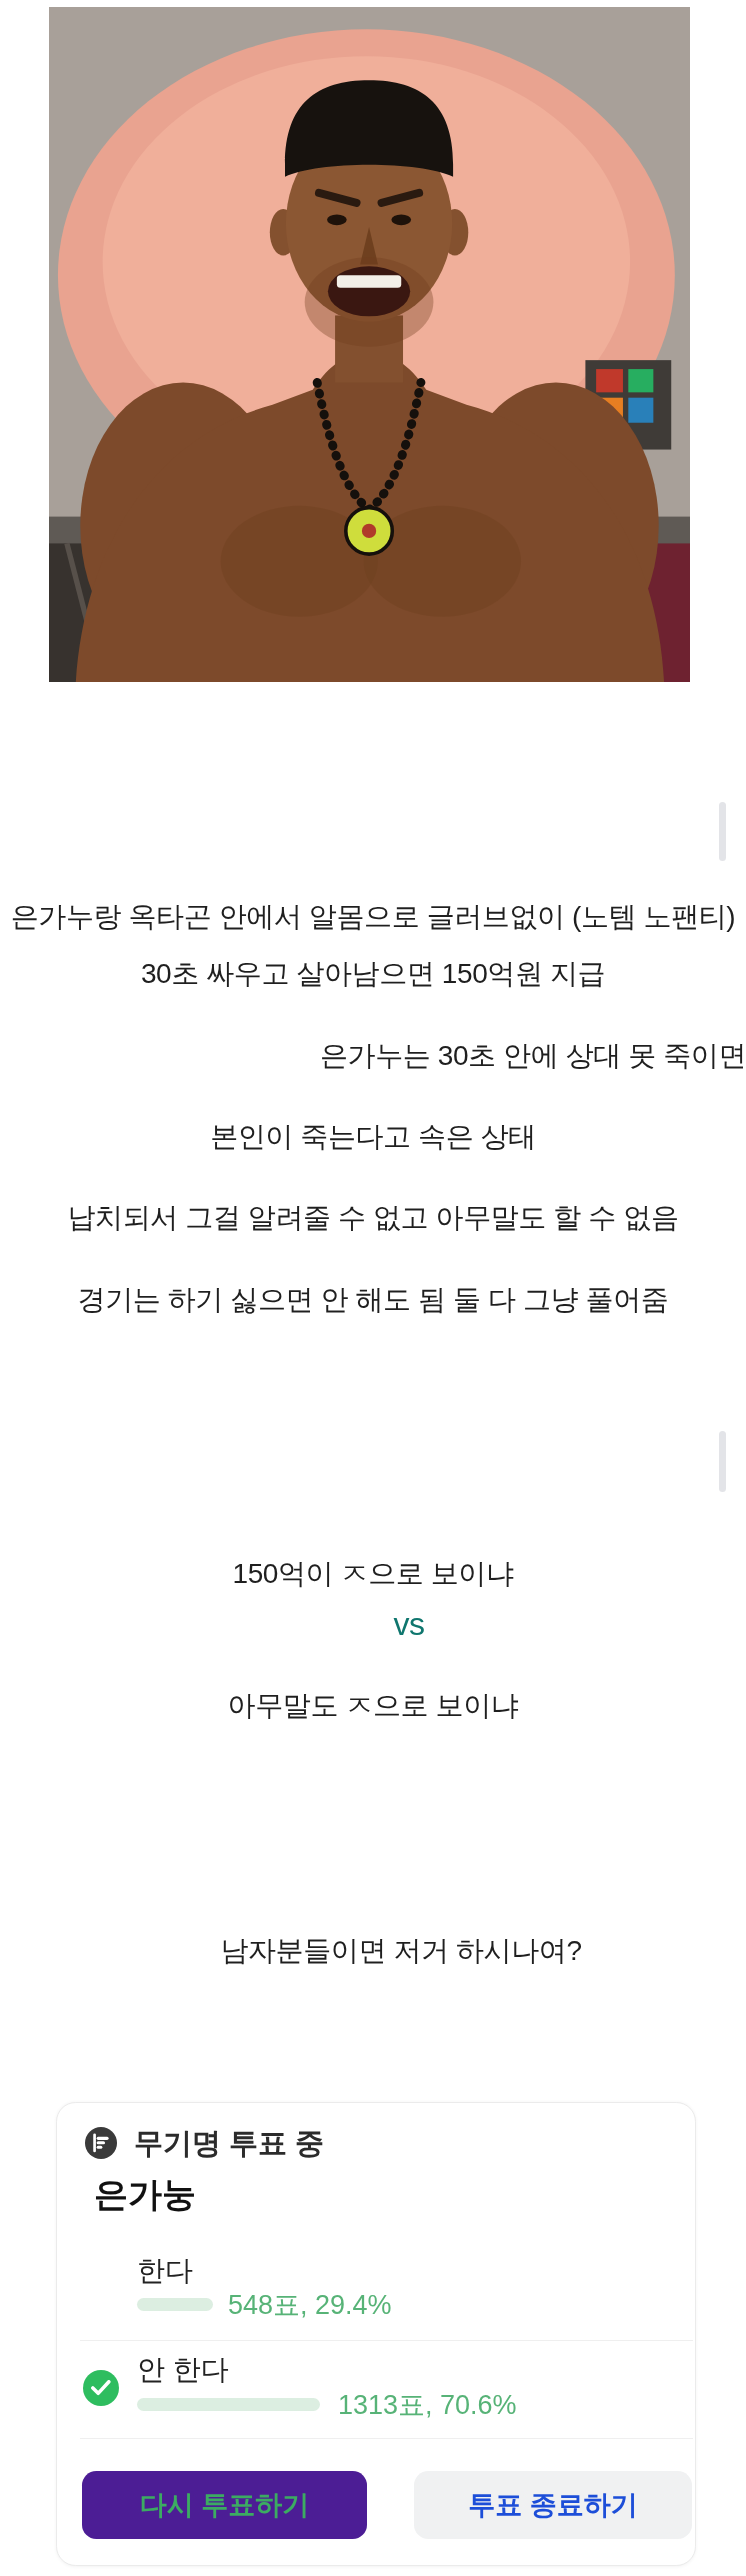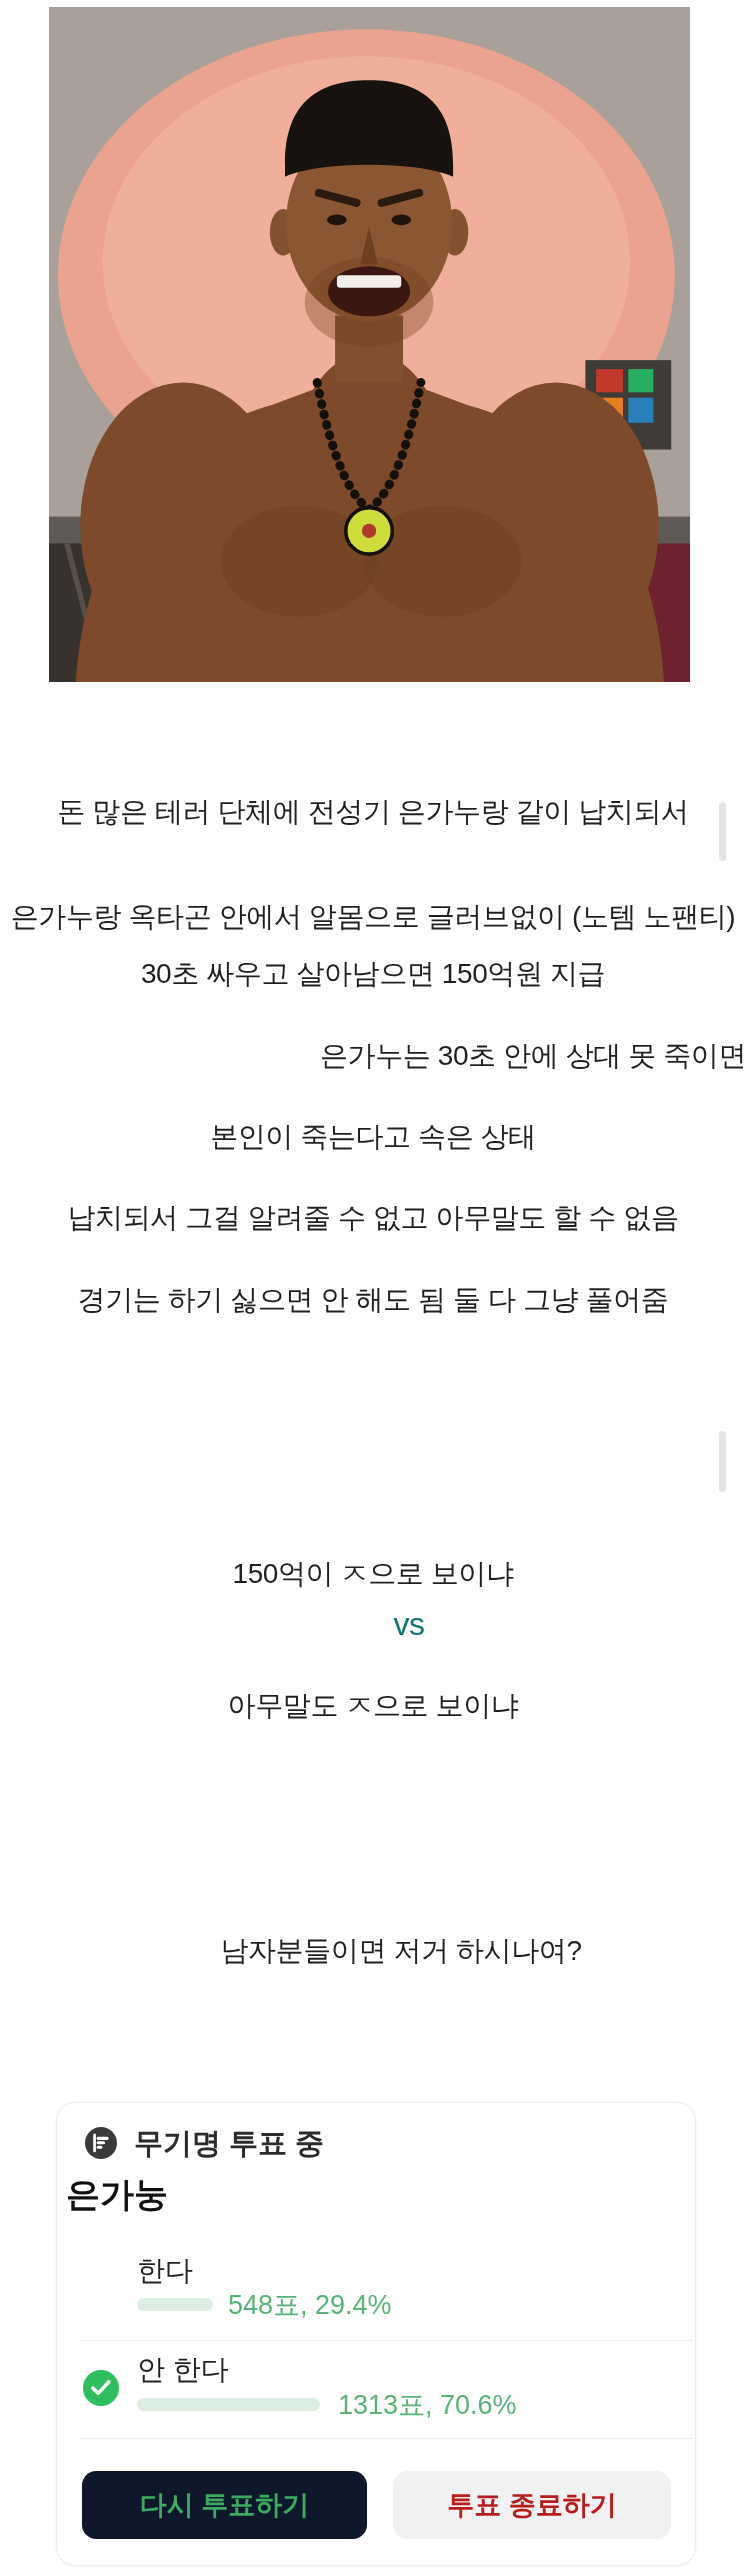--- a/index.html
+++ b/index.html
@@ -17,34 +17,34 @@
 
   
   .scroll-thumb{left:719px;width:7.1px;border-radius:3.6px;background:#e3e4e8;}
 
   
   .card{left:56px;top:2102px;width:638px;height:462px;background:#fff;
         border:1.3px solid #ebebeb;border-radius:19.7px;box-shadow:0 0.9px 3.6px rgba(0,0,0,.05);}
   .poll-icon{left:85px;top:2127px;width:32px;height:32px;border-radius:50%;background:#3a3a3a;
              display:flex;align-items:center;justify-content:center;}
   .poll-status{left:134px;top:2127px;height:32px;line-height:32px;font-size:29px;font-weight:700;color:#2b2b2b;}
-  .poll-title{left:66px;top:2175px;font-size:34px;font-weight:800;color:#111;line-height:39px;}
+  .poll-title{left:94px;top:2175px;font-size:34px;font-weight:800;color:#111;line-height:39px;}
 
   .opt-label{left:137px;height:36px;line-height:36px;font-size:28px;font-weight:500;color:#222;}
   .bar{left:137px;height:13.4px;border-radius:7.1px;background:#dceee1;}
   .votes{height:32px;line-height:32px;font-size:27px;font-weight:500;color:#57b377;}
   .divider{left:80px;width:613px;height:0;border-top:1.3px solid #efefef;}
 
   .check{left:83px;top:2370px;width:36px;height:36px;border-radius:50%;background:#2ebd5f;
          display:flex;align-items:center;justify-content:center;}
 
   .btn{top:2471px;height:68px;line-height:68px;border-radius:14.3px;text-align:center;
        font-size:27px;font-weight:700;cursor:pointer;}
-  .btn-revote{left:82px;width:285px;background:#0f172a;color:#3cab62;}
-  .btn-close{left:393px;width:278px;background:#f0f1f2;color:#b91c1c;}
+  .btn-revote{left:82px;width:285px;background:#4c1d95;color:#3cab62;}
+  .btn-close{left:414px;width:278px;background:#f0f1f2;color:#1d4ed8;}
 </style>
 </head>
 <body>
 
 <div class="page">
 
   <svg class="abs photo" viewBox="0 0 717 755" preserveAspectRatio="none" role="img">
     <rect width="717" height="755" fill="#a8a099"></rect>
     <ellipse cx="355" cy="300" rx="345" ry="275" fill="#e9a390"></ellipse>
     <ellipse cx="355" cy="285" rx="295" ry="230" fill="#f0af9a"></ellipse>
@@ -78,21 +78,20 @@
     <ellipse cx="358" cy="318" rx="46" ry="28" fill="#3a1711"></ellipse>
     <rect x="322" y="300" width="72" height="14" rx="4" fill="#f3efe8"></rect>
     <path d="M300 420 C312 482 330 542 358 562 C386 542 404 482 416 420" fill="none" stroke="#15100c" stroke-width="10" stroke-linecap="round" stroke-dasharray="1 11"></path>
     <circle cx="358" cy="586" r="26" fill="#cfdd3c" stroke="#15100c" stroke-width="4"></circle>
     <circle cx="358" cy="586" r="8" fill="#b03a2a"></circle>
   </svg>
 
   <div class="abs scroll-thumb" style="top:802px;height:59px;"></div>
   <div class="abs scroll-thumb" style="top:1431px;height:61px;"></div>
 
-  <div class="abs bodyline" style="top:792px;">돈 많은 테러 단체에 전성기 은가누랑 같이 납치되서</div>
   <div class="abs bodyline" style="top:897px;">은가누랑 옥타곤 안에서 알몸으로 글러브없이 (노템 노팬티)</div>
   <div class="abs bodyline" style="top:954px;">30초 싸우고 살아남으면 150억원 지급</div>
   <div class="abs bodyline" style="top:1036px;text-align:right;">은가누는 30초 안에 상대 못 죽이면</div>
   <div class="abs bodyline" style="top:1117px;">본인이 죽는다고 속은 상태</div>
   <div class="abs bodyline" style="top:1198px;">납치되서 그걸 알려줄 수 없고 아무말도 할 수 없음</div>
   <div class="abs bodyline" style="top:1280px;">경기는 하기 싫으면 안 해도 됨 둘 다 그냥 풀어줌</div>
 
   <div class="abs bodyline" style="top:1523px;margin-top:31px;">150억이 ㅈ으로 보이냐</div>
   <div class="abs bodyline vsline" style="top:1605px;">vs</div>
   <div class="abs bodyline" style="top:1686px;">아무말도 ㅈ으로 보이냐</div>

